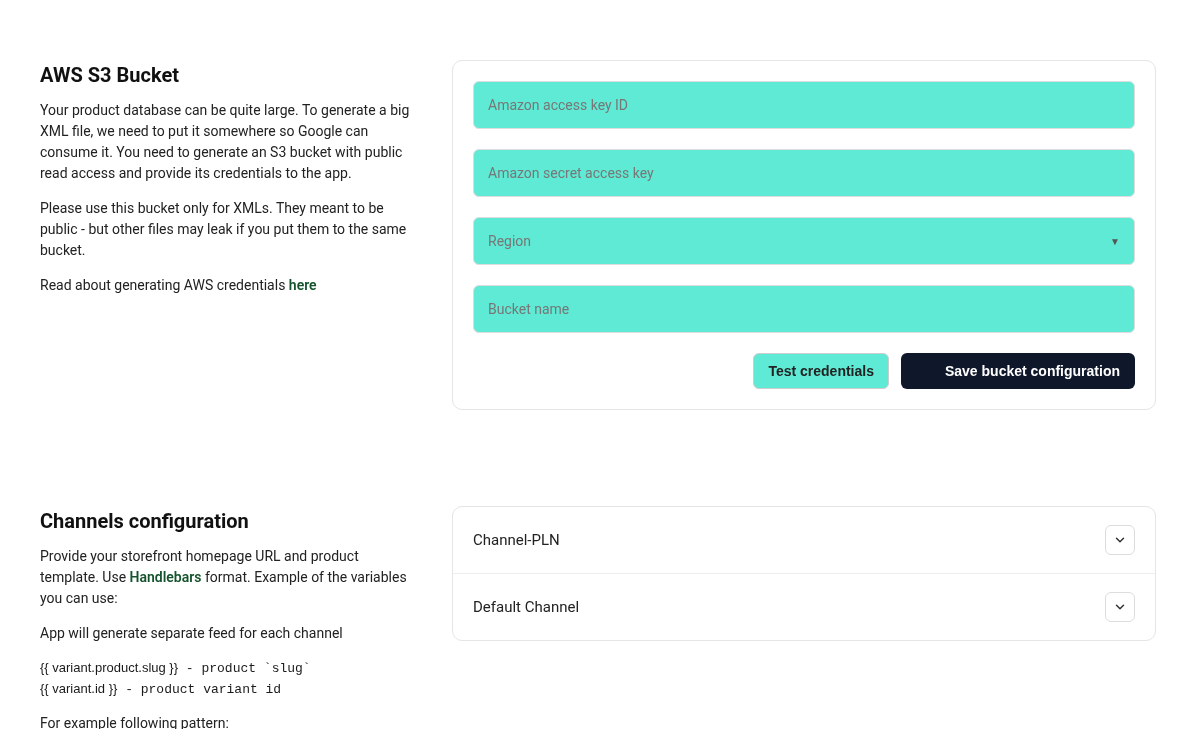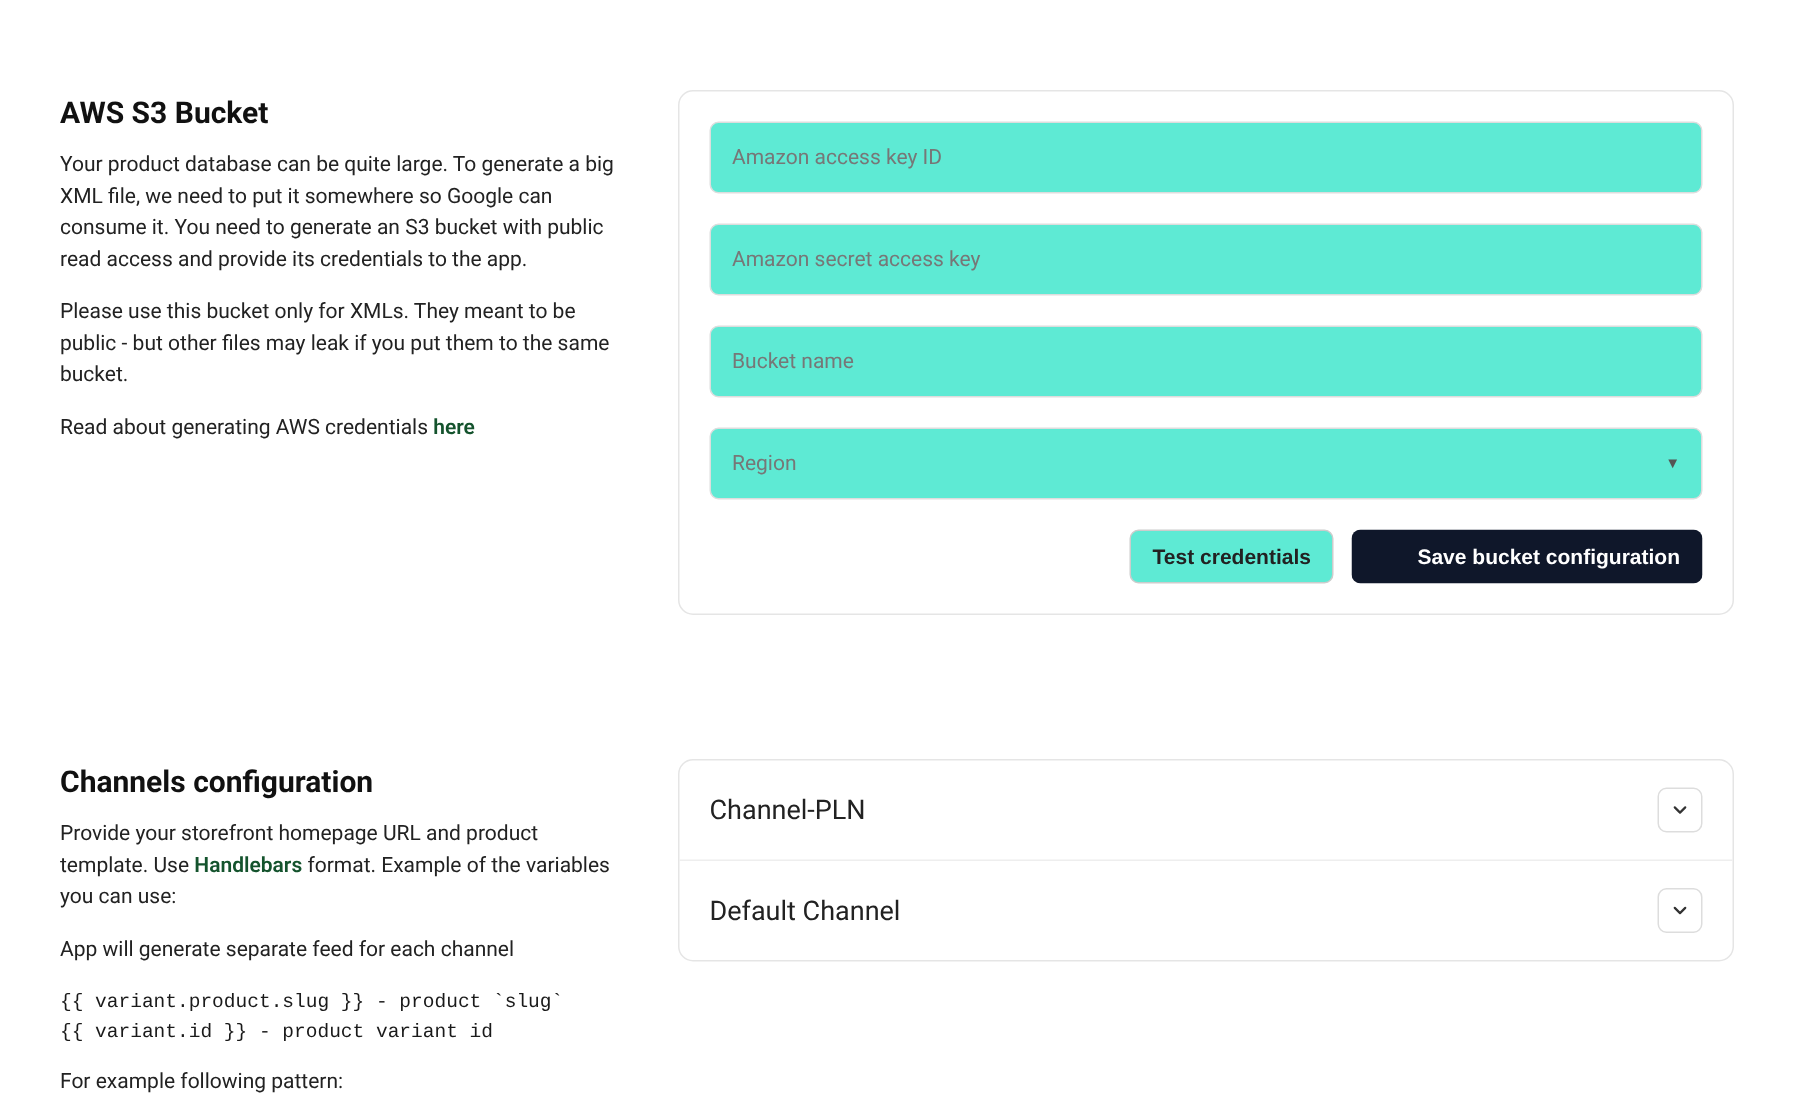--- a/index.html
+++ b/index.html
@@ -94,37 +94,37 @@
     color: #fff;
     padding-left: 43px;
   }
   .code {
     font-family: "SFMono-Regular", Consolas, "Liberation Mono", Menlo, monospace;
     font-size: 13px;
     white-space: pre-wrap;
     margin-bottom: 14px;
   }
   .code-inline {
-    font-family: Liberation Mono, monospace;
+    font-family: Liberation Sans, sans-serif;
     font-size: 13px;
   }
   
   .channels-panel {
     padding: 0;
   }
   .channel-row {
     display: flex;
     align-items: center;
     justify-content: space-between;
     padding: 18px 20px;
     border-bottom: 1px solid #eee;
   }
   .channel-row:last-child { border-bottom: none; }
   .channel-name {
-    font-size: 18px;
+    font-size: 15px;
     color: #222;
   }
   .expand-btn {
     width: 30px;
     height: 30px;
     border: 1px solid #ddd;
     border-radius: 6px;
     display: flex;
     align-items: center;
     justify-content: center;
@@ -148,25 +148,25 @@
       </p>
     </div>
     <div class="right-col">
       <div class="field">
         <span class="label">Amazon access key ID</span>
       </div>
       <div class="field">
         <span class="label">Amazon secret access key</span>
       </div>
       <div class="field">
-        <span class="label">Bucket name</span>
-      </div>
-      <div class="field">
         <span class="label">Region</span>
         <span class="dropdown-arrow">▼</span>
+      </div>
+      <div class="field">
+        <span class="label">Bucket name</span>
       </div>
       <div class="btn-row">
         <button class="btn btn-outline">Test credentials</button>
         <button class="btn btn-primary">Save bucket configuration</button>
       </div>
     </div>
   </div>
 
   <div class="section">
     <div class="left-col">

